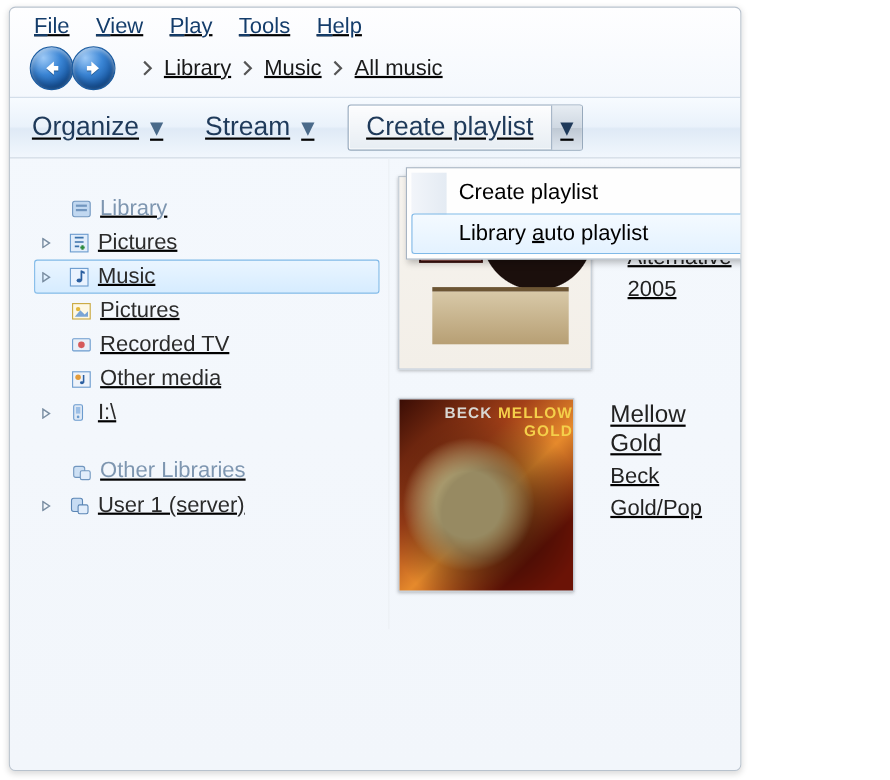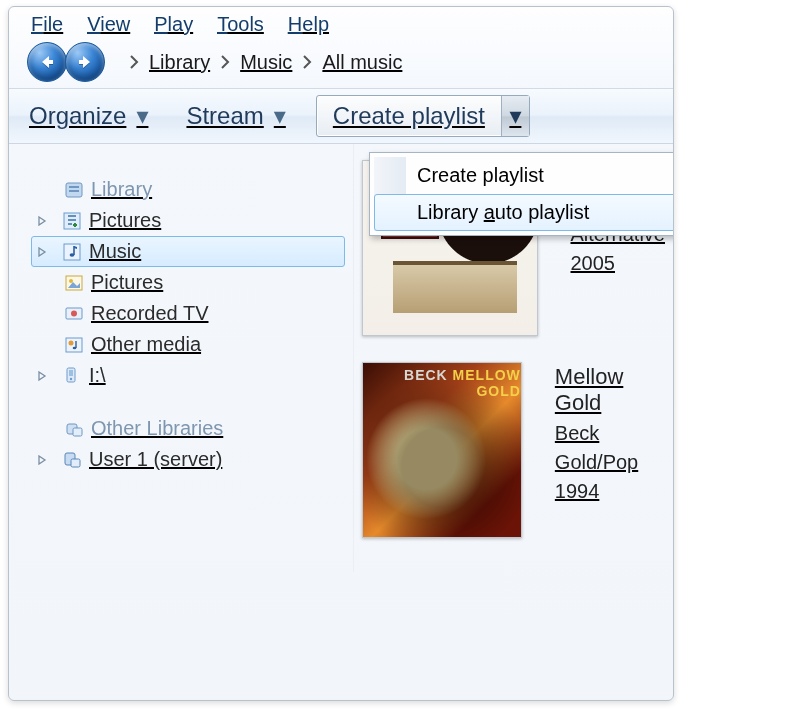--- a/index.html
+++ b/index.html
@@ -423,21 +423,20 @@
       <div class="album">
         <div class="art art2">
           <div class="art2-top">
             <span class="b">BECK</span><span class="m"> MELLOW GOLD</span>
           </div>
         </div>
         <div class="meta">
           <span>Mellow Gold</span>
           <span>Beck</span>
           <span>Gold/Pop</span>
-          <span>1994</span>
         </div>
       </div>
     </div>
 
     <div class="popup">
       <div class="stripe"></div>
       <div class="popup-item">
         <span>Create playlist</span>
       </div>
       <div class="popup-item hover">

